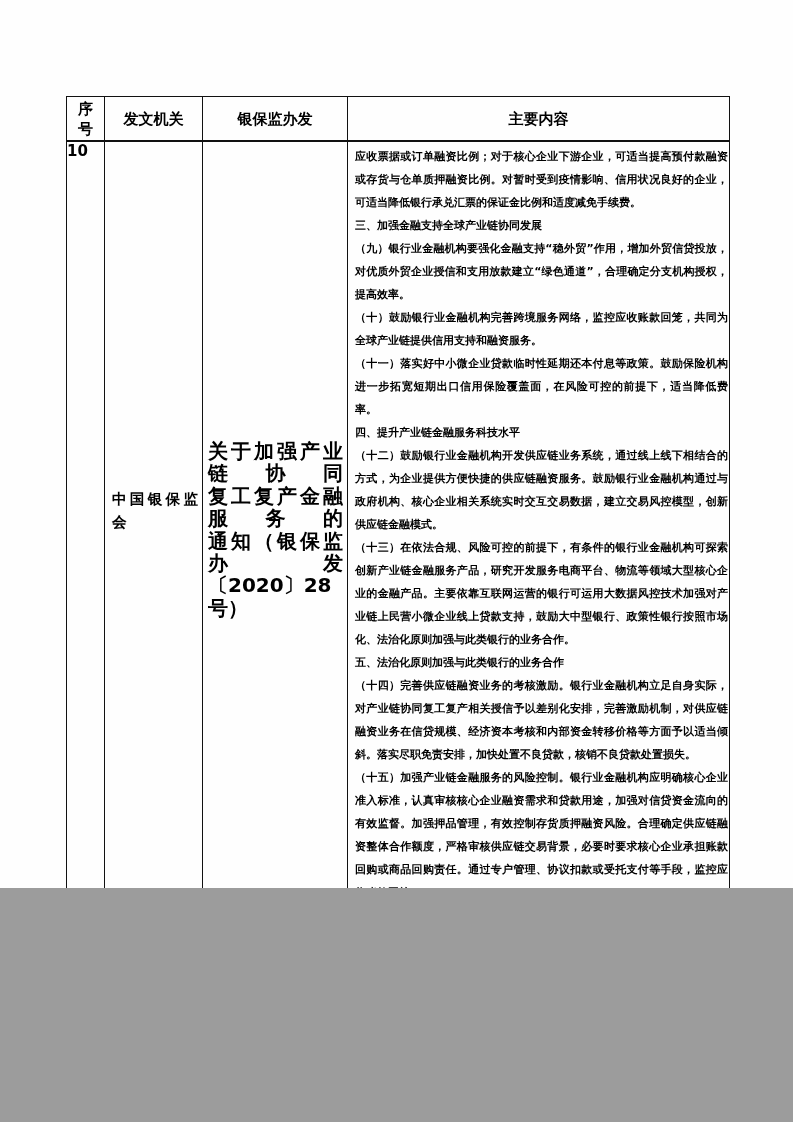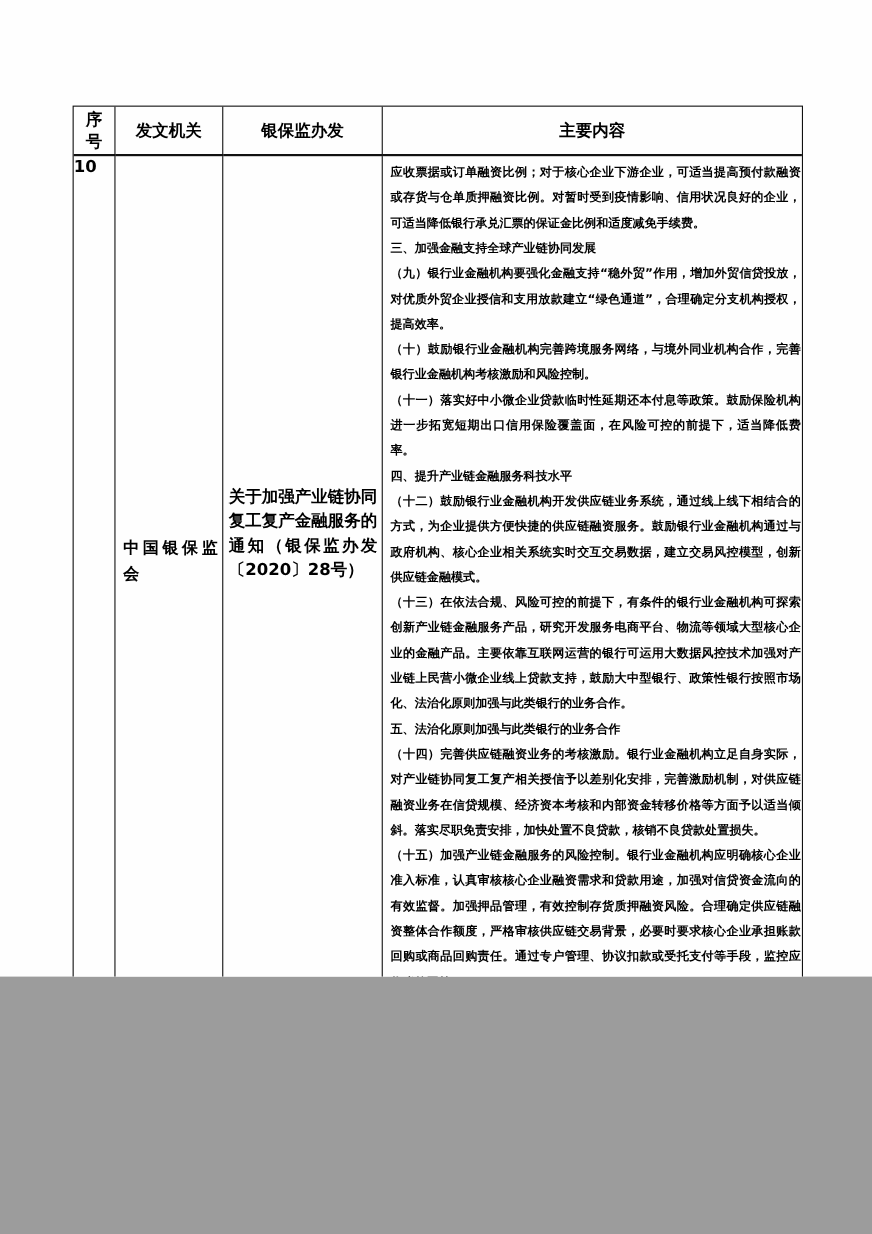--- a/index.html
+++ b/index.html
@@ -55,21 +55,21 @@
     text-align: left;
     font-size: 15px;
   }
   .cell-agency {
     padding: 346px 4px 0 7px;
     font-size: 14.6px;
     line-height: 22.5px;
   }
   .cell-docname {
     padding: 298px 4px 0 5px;
-    font-size: 15px;
+    font-size: 20px;
     line-height: 22.4px;
   }
   .cell-agency .line:not(:last-child),
   .cell-docname .line:not(:last-child) {
     text-align: justify;
     text-align-last: justify;
     text-justify: inter-character;
   }
   .cell-content {
     padding: 3px 1px 0 7px;
@@ -122,21 +122,21 @@
     <div class="cell body-cell cell-docname">
         <div class="line">关于加强产业链协同</div>
         <div class="line">复工复产金融服务的</div>
         <div class="line">通知（银保监办发</div>
         <div class="line">〔2020〕28号）</div>
       </div>
     <div class="cell body-cell cell-content last-col">
         <div class="para">应收票据或订单融资比例；对于核心企业下游企业，可适当提高预付款融资或存货与仓单质押融资比例。对暂时受到疫情影响、信用状况良好的企业，可适当降低银行承兑汇票的保证金比例和适度减免手续费。</div>
         <div class="para">三、加强金融支持全球产业链协同发展</div>
         <div class="para">（九）银行业金融机构要强化金融支持“稳外贸”作用，增加外贸信贷投放，对优质外贸企业授信和支用放款建立“绿色通道”，合理确定分支机构授权，提高效率。</div>
-        <div class="para">（十）鼓励银行业金融机构完善跨境服务网络，与境外同业机构合作，完善银行业金融机构考核激励和风险控制。</div>
+        <div class="para">（十）鼓励银行业金融机构完善跨境服务网络，监控应收账款回笼，共同为全球产业链提供信用支持和融资服务。</div>
         <div class="para">（十一）落实好中小微企业贷款临时性延期还本付息等政策。鼓励保险机构进一步拓宽短期出口信用保险覆盖面，在风险可控的前提下，适当降低费率。</div>
         <div class="para">四、提升产业链金融服务科技水平</div>
         <div class="para">（十二）鼓励银行业金融机构开发供应链业务系统，通过线上线下相结合的方式，为企业提供方便快捷的供应链融资服务。鼓励银行业金融机构通过与政府机构、核心企业相关系统实时交互交易数据，建立交易风控模型，创新供应链金融模式。</div>
         <div class="para">（十三）在依法合规、风险可控的前提下，有条件的银行业金融机构可探索创新产业链金融服务产品，研究开发服务电商平台、物流等领域大型核心企业的金融产品。主要依靠互联网运营的银行可运用大数据风控技术加强对产业链上民营小微企业线上贷款支持，鼓励大中型银行、政策性银行按照市场化、法治化原则加强与此类银行的业务合作。</div>
         <div class="para">五、法治化原则加强与此类银行的业务合作</div>
         <div class="para">（十四）完善供应链融资业务的考核激励。银行业金融机构立足自身实际，对产业链协同复工复产相关授信予以差别化安排，完善激励机制，对供应链融资业务在信贷规模、经济资本考核和内部资金转移价格等方面予以适当倾斜。落实尽职免责安排，加快处置不良贷款，核销不良贷款处置损失。</div>
         <div class="para">（十五）加强产业链金融服务的风险控制。银行业金融机构应明确核心企业准入标准，认真审核核心企业融资需求和贷款用途，加强对信贷资金流向的有效监督。加强押品管理，有效控制存货质押融资风险。合理确定供应链融资整体合作额度，严格审核供应链交易背景，必要时要求核心企业承担账款回购或商品回购责任。通过专户管理、协议扣款或受托支付等手段，监控应收账款回笼。</div>
       </div>
   </div>
 

